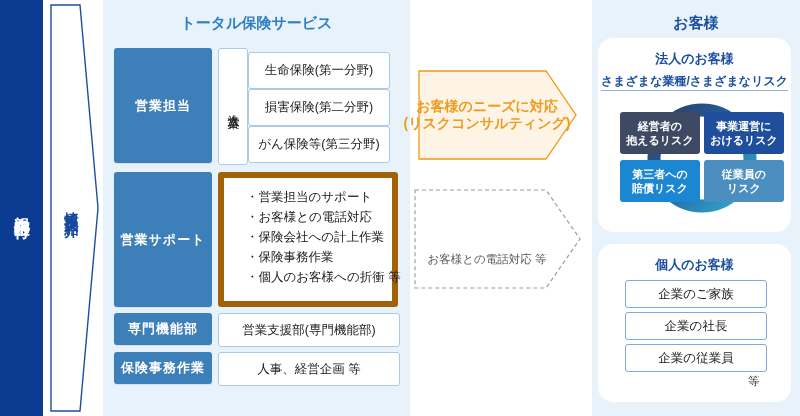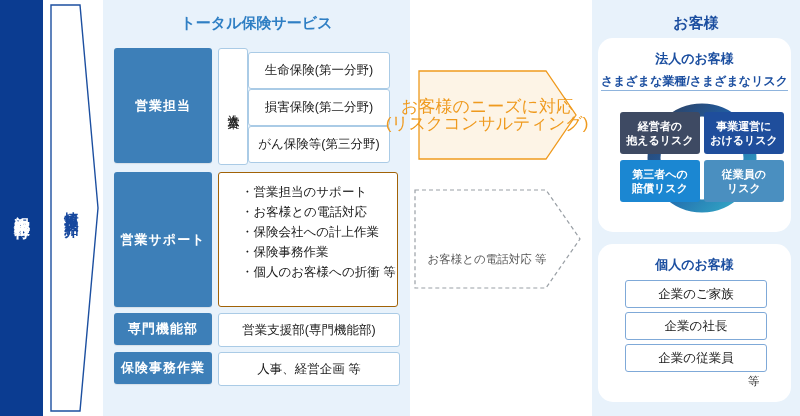--- a/index.html
+++ b/index.html
@@ -63,39 +63,39 @@
     display:flex;align-items:center;justify-content:center;
     writing-mode:vertical-rl;
     font-size:12px;color:#222;letter-spacing:1px;
   }
   .wbox{
     background:#fff;border:1px solid #aacbe6;border-radius:3px;
     display:flex;align-items:center;justify-content:center;
     font-size:12.5px;color:#1a1a1a;
   }
   .bullets{
-    background:#fff;border:1px solid #a16207;border-radius:3px;
+    background:#fff;border:6px solid #a16207;border-radius:3px;
     padding:9px 0 0 22px;box-sizing:border-box;
   }
   .bullets li{
     list-style:none;font-size:12.5px;color:#1a1a1a;line-height:20px;
     white-space:nowrap;
   }
   .bullets ul{margin:0;padding:0;}
 
   
   .mid-arrow{position:absolute;}
   .mid-arrow svg{position:absolute;left:0;top:0;}
   .mid-arrow .txt{
     position:absolute;left:0;top:0;width:100%;height:100%;
     display:flex;flex-direction:column;align-items:center;justify-content:center;
     box-sizing:border-box;padding-right:22px;
   }
   .arrow-orange .txt span{
-    font-size:17px;font-weight:normal;color:#ef9a1e;line-height:17px;white-space:nowrap;
+    font-size:14px;font-weight:bold;color:#ef9a1e;line-height:17px;white-space:nowrap;
   }
   .arrow-dashed .txt span{
     font-size:11.5px;color:#555;line-height:17px;white-space:nowrap;margin-top:40px;
   }
 
   
   .card{
     position:absolute;background:#fff;border-radius:15px;
   }
   .card-title{

